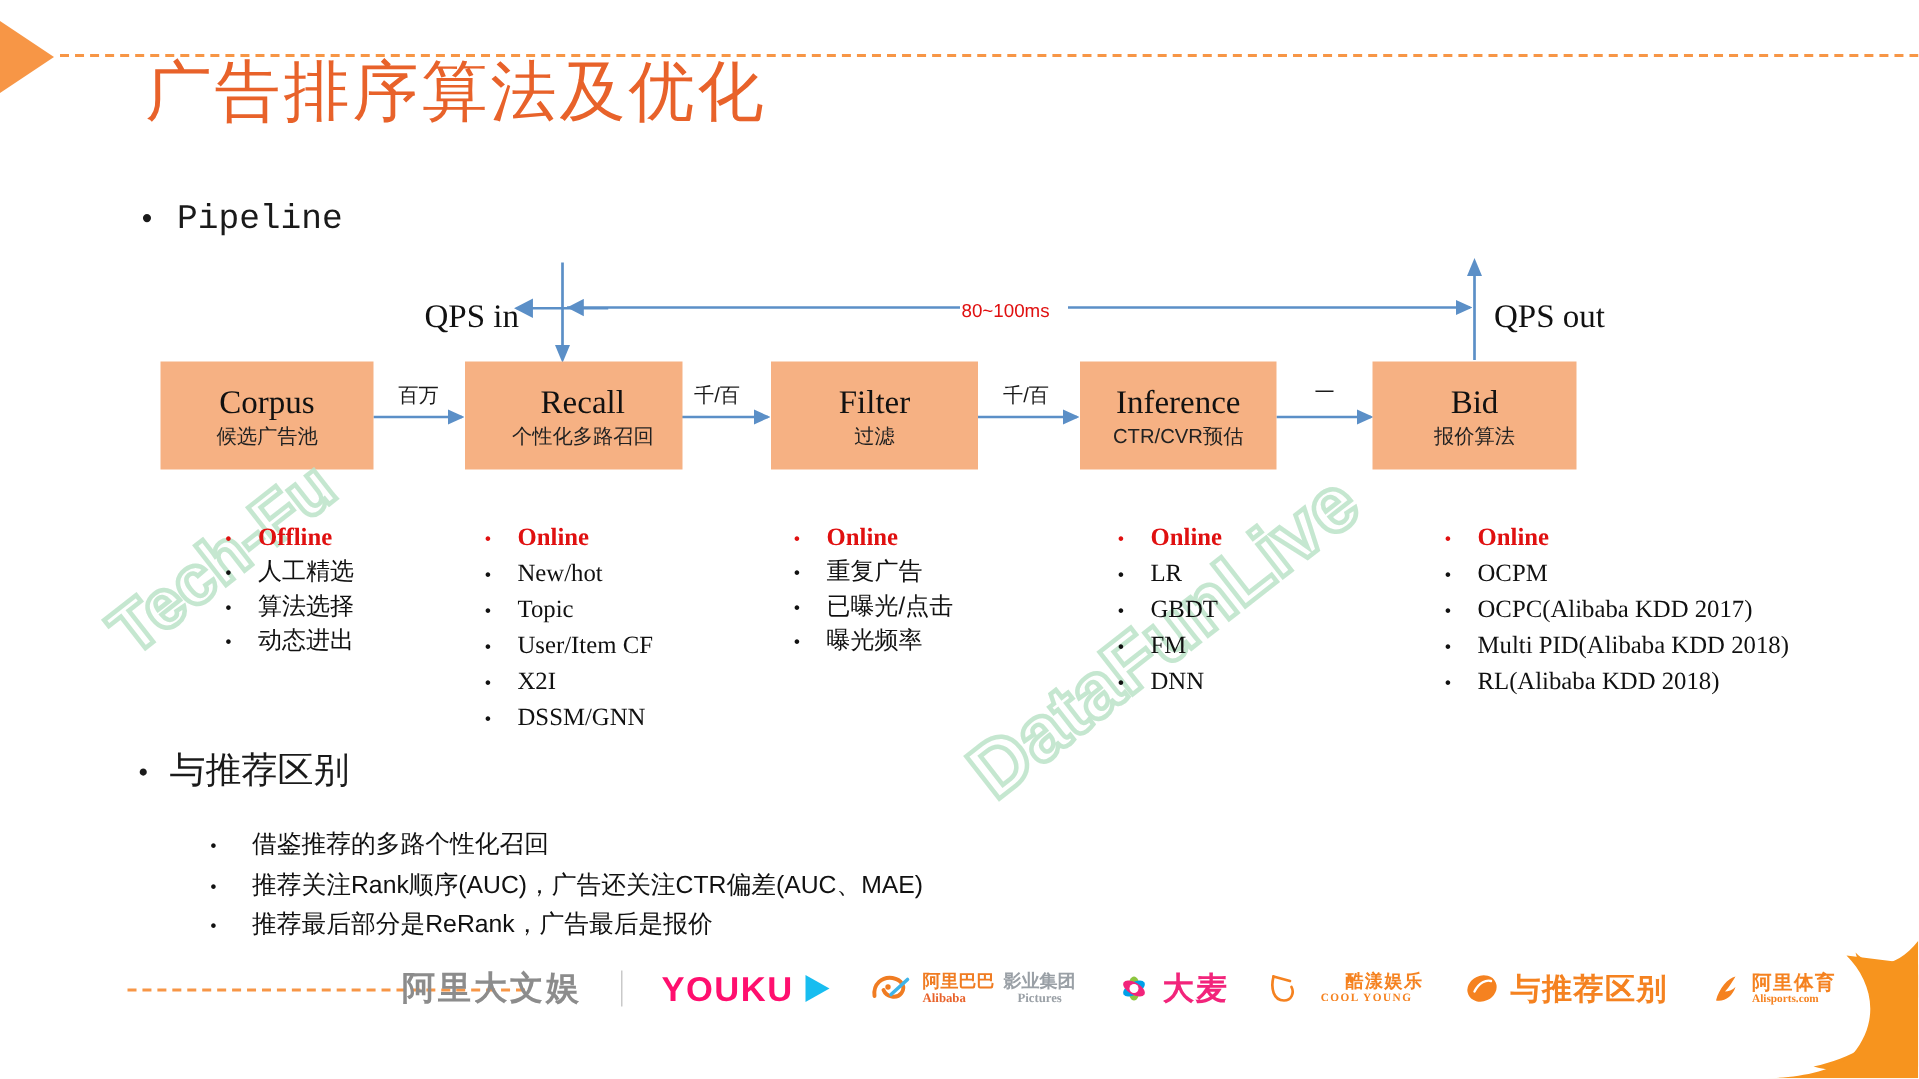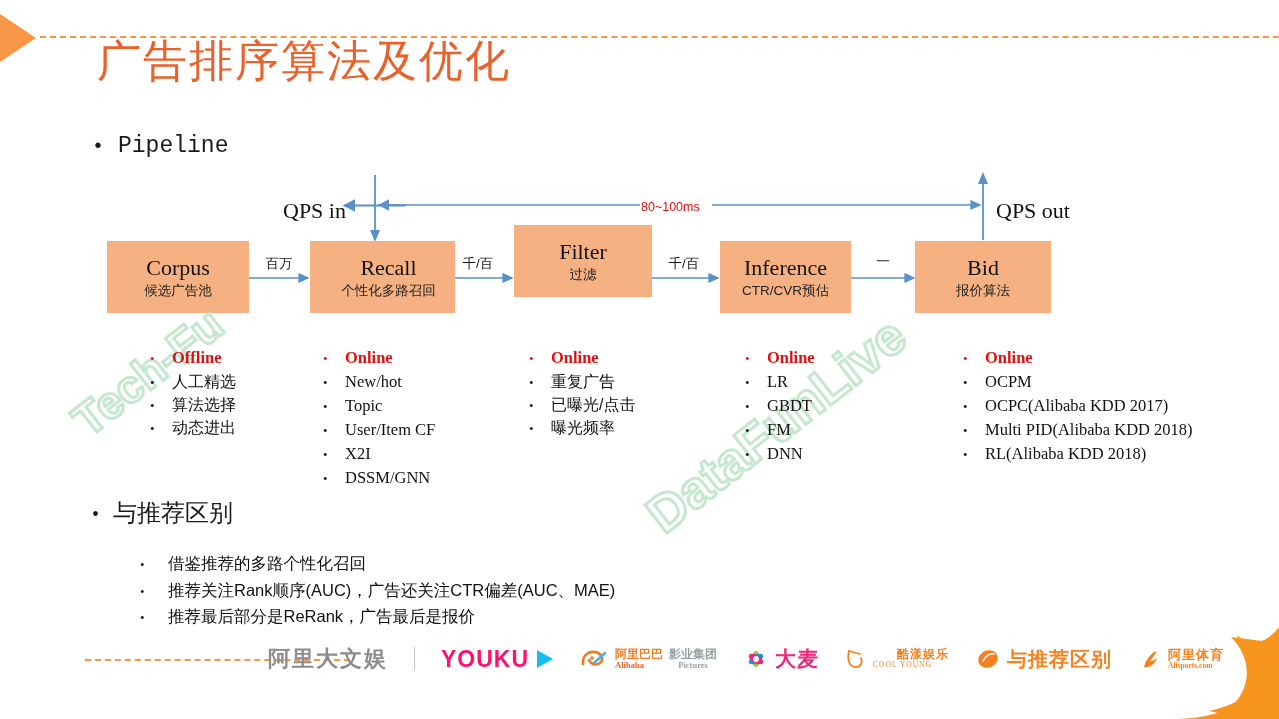--- a/index.html
+++ b/index.html
@@ -108,21 +108,21 @@
   .youku-arrow{
     width:0;height:0;border-top:9px solid transparent;border-bottom:9px solid transparent;
     border-left:16px solid #18BDF0;margin-left:2px;
   }
   .l-pic-cn{font-size:12px;color:#F07C22;font-weight:bold;line-height:1.05;}
   .l-pic-en{font-size:8.5px;color:#E8622A;font-weight:bold;line-height:1.05;}
   .l-pic-cn2{font-size:12px;color:#9AA0A6;font-weight:bold;line-height:1.05;}
   .l-pic-en2{font-size:8.5px;color:#9AA0A6;font-weight:bold;line-height:1.05;}
   .l-damai{font-size:21px;color:#F2247B;font-weight:bold;letter-spacing:1px;}
   .l-cool-cn{font-size:12px;color:#F58220;font-weight:bold;line-height:1.1;letter-spacing:1px;padding-left:24px;}
-  .l-cool-en{font-size:7.5px;color:#F58220;font-weight:normal;line-height:1.1;letter-spacing:1px;}
+  .l-cool-en{font-size:7.5px;color:#F58220;font-weight:bold;line-height:1.1;letter-spacing:1px;text-align:center;}
   .l-huyu{font-size:20px;color:#F58220;font-weight:bold;letter-spacing:1px;}
   .l-sport-cn{font-size:13px;color:#F58220;font-weight:bold;line-height:1.05;letter-spacing:1px;}
   .l-sport-en{font-size:7.5px;color:#F58220;font-weight:bold;line-height:1.05;}
   .mark{display:block;}
 </style>
 </head>
 <body>
 
 <div class="slide">
 
@@ -170,21 +170,21 @@
   <div class="ms-label" style="left:641px;top:200px;">80~100ms</div>
 
   <div class="pbox" style="left:107px;top:241px;width:142px;height:72px;">
     <span class="en">Corpus</span>
     <span class="cn">候选广告池</span>
   </div>
   <div class="pbox" style="left:310px;top:241px;width:133px;height:72px;padding-left:12px;">
     <span class="en">Recall</span>
     <span class="cn">个性化多路召回</span>
   </div>
-  <div class="pbox" style="left:514px;top:225px;width:138px;height:72px;">
+  <div class="pbox" style="left:514px;top:241px;width:138px;height:72px;">
     <span class="en">Filter</span>
     <span class="cn">过滤</span>
   </div>
   <div class="pbox" style="left:720px;top:241px;width:131px;height:72px;">
     <span class="en">Inference</span>
     <span class="cn">CTR/CVR预估</span>
   </div>
   <div class="pbox" style="left:915px;top:241px;width:136px;height:72px;">
     <span class="en">Bid</span>
     <span class="cn">报价算法</span>

